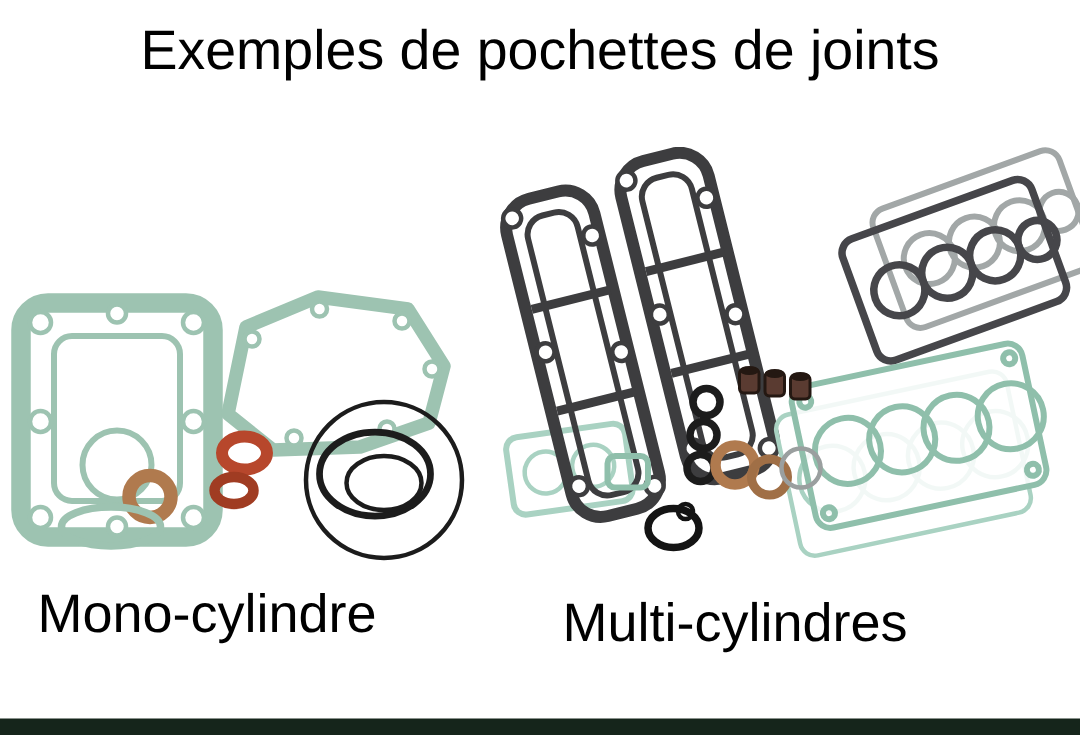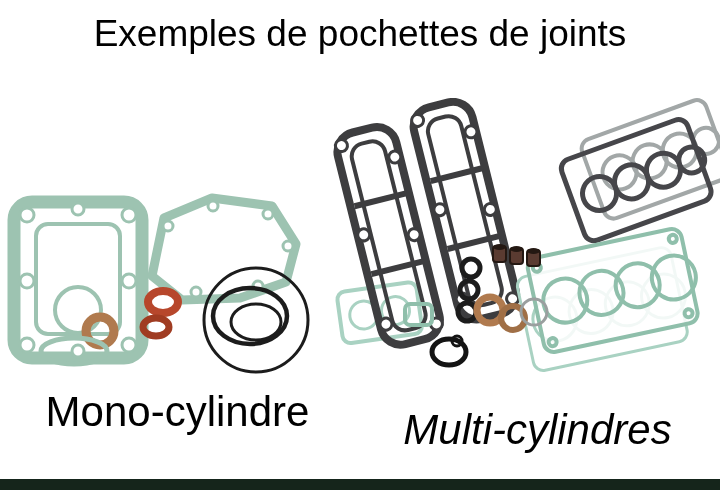--- a/index.html
+++ b/index.html
@@ -19,26 +19,25 @@
     font-size:37px;
     font-weight:400;
     line-height:1.18;
   }
   .title .line{display:block;}
   .art{position:absolute;}
   .art-left{left:0;top:178px;width:330px;height:210px;}
   .art-right{left:325px;top:98px;width:395px;height:295px;}
   .caption{
     position:absolute;
-    font-size:42px;
+    font-size:36px;
     font-weight:400;
-    text-align:center;
   }
   .caption-left{left:25px;top:388px;width:305px;}
-  .caption-right{left:375px;top:406px;width:325px;font-style:italic;}
+  .caption-right{left:375px;top:394px;width:325px;}
   .footer-bar{
     position:absolute;left:0;bottom:0;width:720px;height:11px;
     background:#15251b;
   }
   svg{display:block;}
 </style>
 </head>
 <body>
 
 <div class="stage">

